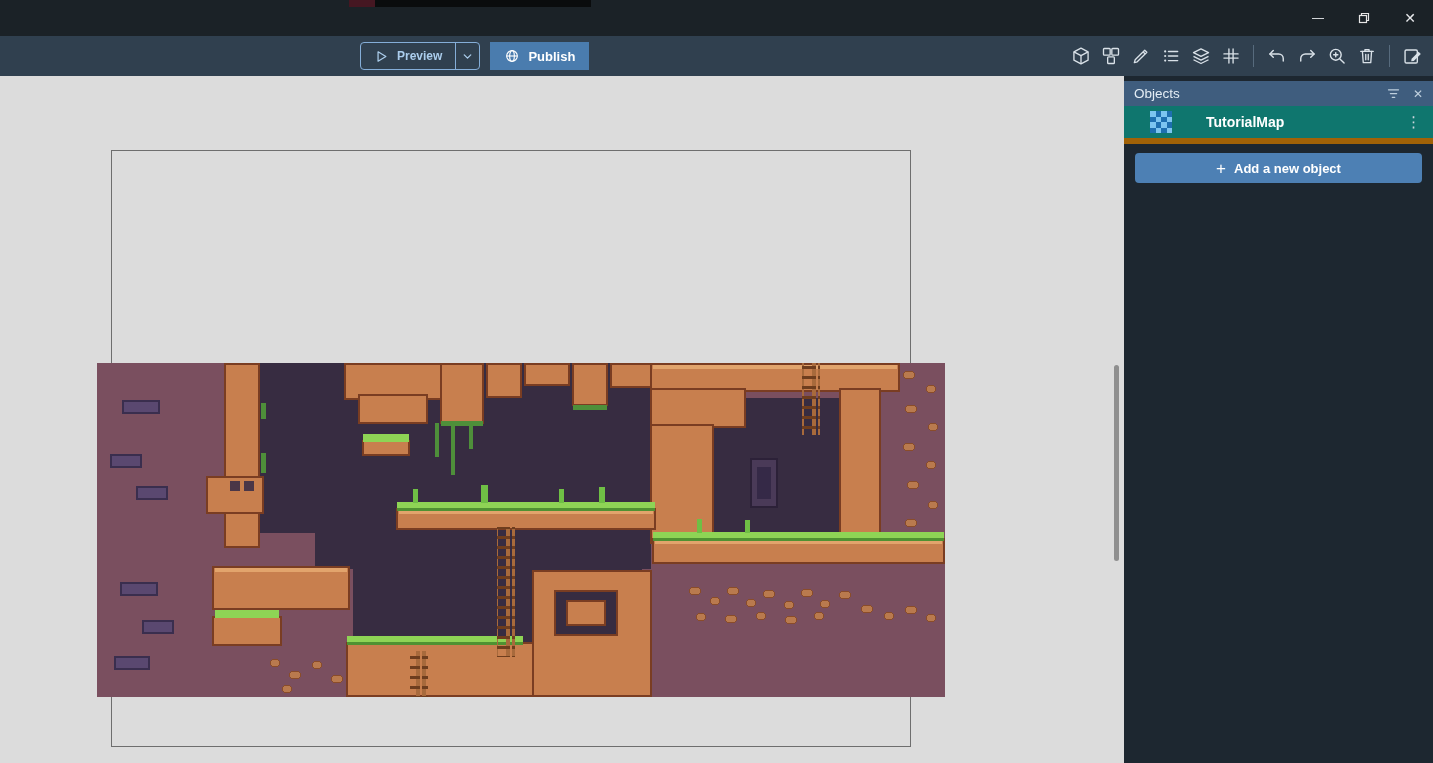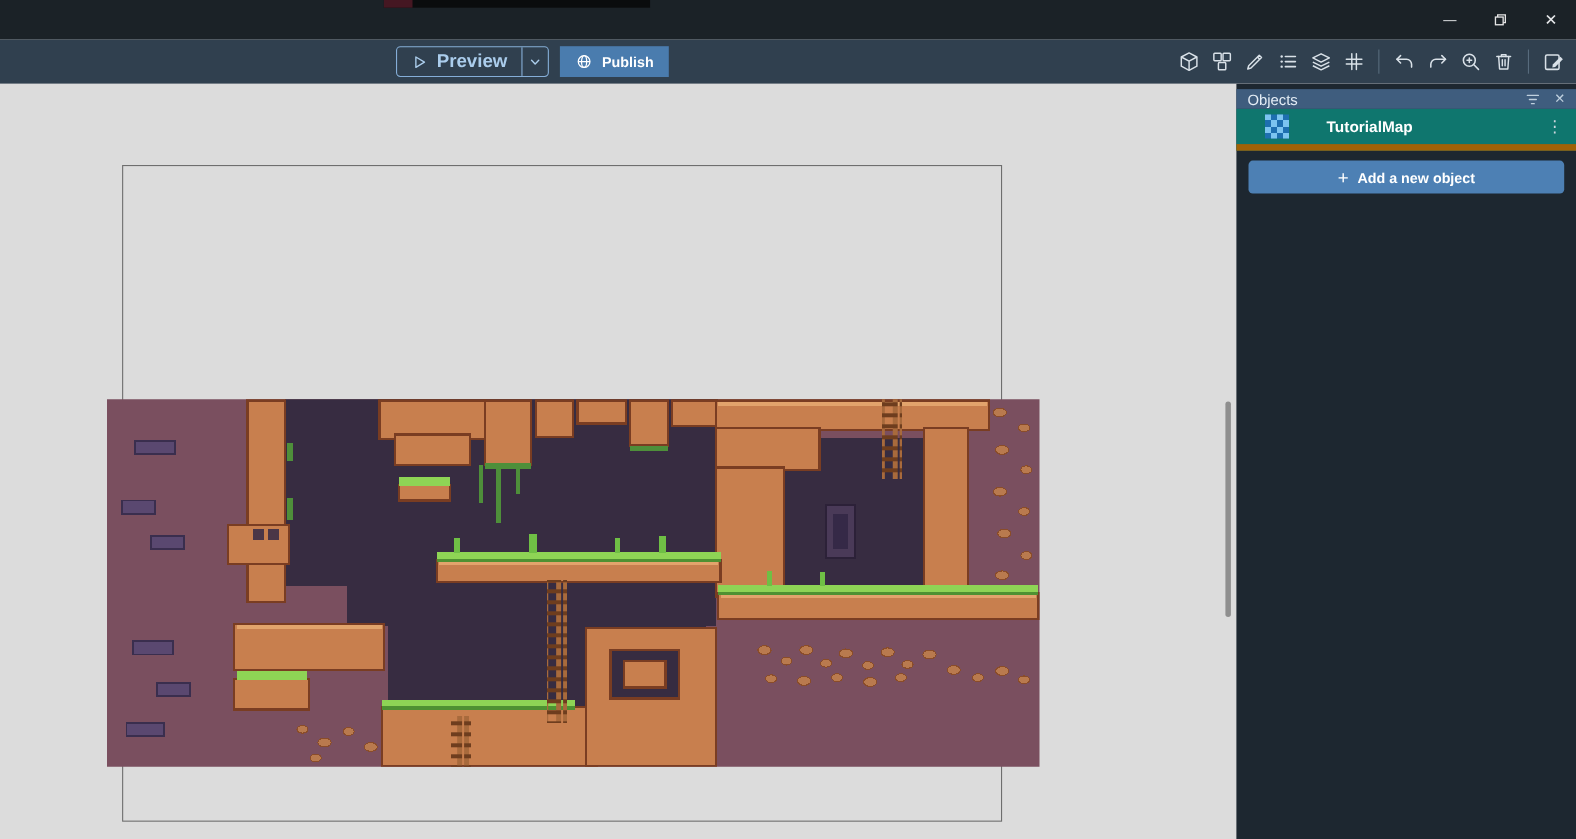--- a/index.html
+++ b/index.html
@@ -14,38 +14,38 @@
   .title-strip { position:absolute; left:349px; top:0; width:242px; height:7px; background:#0a0c0d; }
   .title-strip-accent { position:absolute; left:349px; top:0; width:26px; height:7px; background:#451722; }
   .win-controls { display:flex; height:36px; }
   .win-btn { width:46px; height:36px; display:flex; align-items:center; justify-content:center; color:#e8eaec; font-size:12px; }
   .win-btn.close { font-size:14px; }
 
   
   .toolbar { height:40px; background:#30404f; position:relative; flex-shrink:0; }
   .toolbar-center { position:absolute; left:360px; top:6px; height:28px; display:flex; gap:10px; }
   .preview-split { display:flex; border:1px solid #85aed8; border-radius:4px; height:28px; }
-  .preview-main { display:flex; align-items:center; gap:8px; padding:0 13px; font-size:17px; font-weight:bold; color:#abcdec; }
+  .preview-main { display:flex; align-items:center; gap:8px; padding:0 13px; font-size:12px; font-weight:bold; color:#abcdec; }
   .preview-caret { width:24px; border-left:1px solid #85aed8; display:flex; align-items:center; justify-content:center; }
   .publish-btn { display:flex; align-items:center; gap:8px; padding:0 14px; background:#4a7cae; border-radius:0; color:#fff; font-weight:bold; font-size:13px; height:28px; }
   .toolbar-right { position:absolute; right:6px; top:0; height:40px; display:flex; align-items:center; gap:1px; }
   .tb-icon { width:29px; height:29px; display:flex; align-items:center; justify-content:center; border-radius:3px; }
   .tb-sep { width:1px; height:22px; background:#576b7d; margin:0 7px; }
 
   
   .main { flex:1; display:flex; background:#dcdcdc; overflow:hidden; }
   .canvas { position:relative; width:1124px; height:100%; overflow:hidden; }
   .scene-frame { position:absolute; left:111px; top:74px; width:800px; height:597px; border:1px solid #6e6e6e; }
   .tilemap { position:absolute; left:97px; top:287px; width:848px; height:334px; }
   .v-scrollbar { position:absolute; right:4px; top:0; width:8px; height:100%; }
   .v-thumb { position:absolute; top:289px; right:1px; width:5px; height:196px; background:#8f8f8f; border-radius:3px; }
 
   
   .panel { width:309px; background:#1d2730; display:flex; flex-direction:column; }
-  .panel-header { height:18px; background:#3f5d7e; margin-top:5px; display:flex; align-items:center; padding:0 10px; }
+  .panel-header { height:25px; background:#3f5d7e; margin-top:5px; display:flex; align-items:center; padding:0 10px; }
   .panel-title { color:#e4edf5; font-size:13.5px; flex:1; }
   .ph-icons { display:flex; gap:12px; align-items:center; }
   .ph-btn { color:#bfd0de; font-size:12px; display:flex; align-items:center; }
   .object-row { height:38px; background:#0f766e; display:flex; align-items:center; padding:0 10px 0 26px; position:relative; border-bottom:6px solid #a16207; }
   .obj-icon { width:22px; height:22px; margin-right:34px; display:flex; }
   .obj-name { color:#ffffff; font-weight:bold; font-size:14px; }
   .kebab { position:absolute; right:12px; color:#cdd6de; font-size:15px; }
   .add-object { margin:9px 11px; height:30px; background:#4d80b4; border-radius:4px; color:#fff; font-weight:bold; font-size:13px; display:flex; align-items:center; justify-content:center; gap:8px; flex-shrink:0; }
   .plus { font-size:17px; font-weight:normal; line-height:1; }
   .panel-body { flex:1; }

